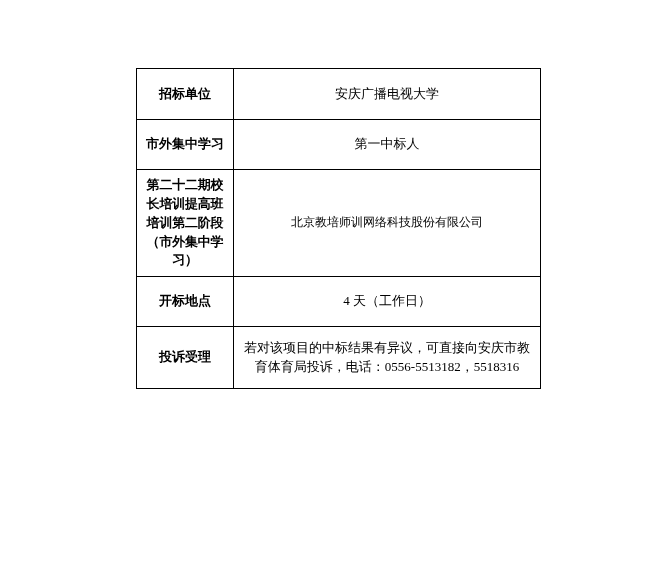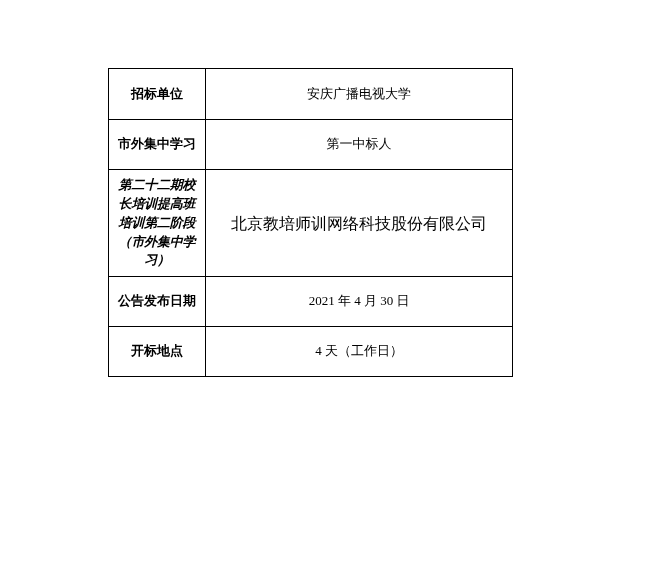--- a/index.html
+++ b/index.html
@@ -23,41 +23,41 @@
   .table-wrap {
     position: absolute;
     left: 108px;
     top: 68px;
     width: 404px;
   }
   table.bid-table {
     border-collapse: collapse;
     width: 404px;
     table-layout: fixed;
+    margin-left: 28px;
   }
   table.bid-table td {
     border: 1px solid #000000;
     padding: 0;
     vertical-align: middle;
     text-align: center;
   }
   .cell {
     padding: 6px 4px;
     line-height: 1.45;
     font-size: 13px;
   }
   .cell.bold {
     font-weight: bold;
   }
   .cell.small {
-    font-size: 16px;
+    font-size: 12px;
   }
   .cell.tight {
     letter-spacing: -0.2px;
-    font-style: italic;
   }
   .r1-left { width: 96px; height: 50px; }
   .r1-right { width: 306px; }
   .col-left { width: 186px; }
   .col-right { width: 216px; font-family: Liberation Serif, serif; }
   .row-h-50 { height: 50px; }
   .row-h-48 { height: 48px; }
   .row-h-56 { height: 56px; }
   .row-h-62 { height: 62px; }
   .multiline {
@@ -94,30 +94,30 @@
         <tr class="row-h-48">
           <td class="col-left">
             <div class="cell bold tight">第二十二期校长培训提高班培训第二阶段（市外集中学习）</div>
           </td>
           <td class="col-right">
             <div class="cell small nowrap-pad">北京教培师训网络科技股份有限公司</div>
           </td>
         </tr>
         <tr class="row-h-50">
           <td class="col-left">
-            <div class="cell bold">公告发布日期</div>
-          </td>
-          <td class="col-right">
-            <div class="cell">2021 年 4 月 30 日</div>
-          </td>
-        </tr>
-        <tr class="row-h-50">
-          <td class="col-left">
             <div class="cell bold">开标地点</div>
           </td>
           <td class="col-right">
             <div class="cell">4 天（工作日）</div>
+          </td>
+        </tr>
+        <tr class="row-h-62">
+          <td class="col-left">
+            <div class="cell bold">投诉受理</div>
+          </td>
+          <td class="col-right">
+            <div class="cell">若对该项目的中标结果有异议，可直接向安庆市教育体育局投诉，电话：0556-5513182，5518316</div>
           </td>
         </tr>
       </tbody>
     </table>
   </div>
 </div>
 
 </body></html>

